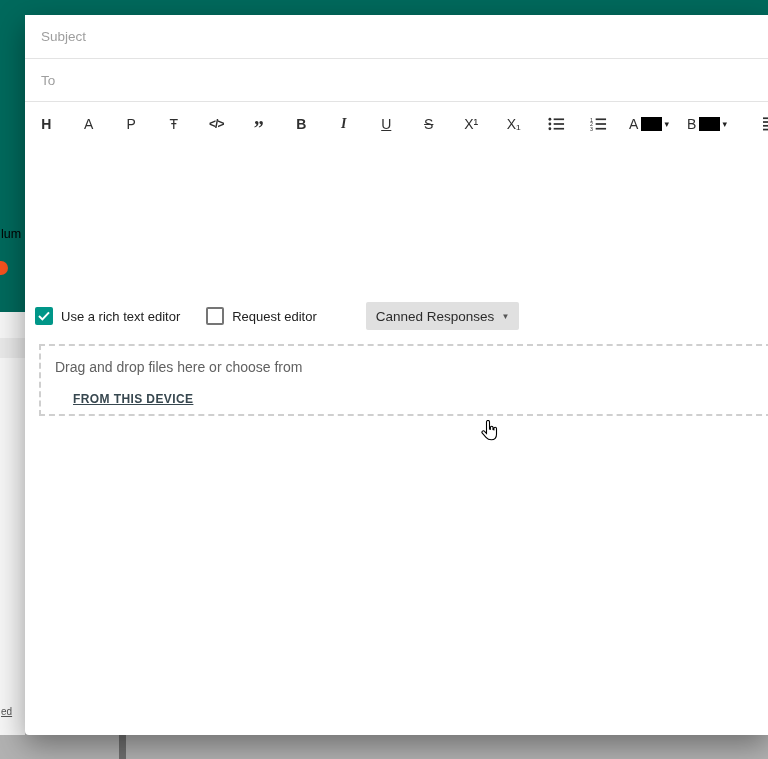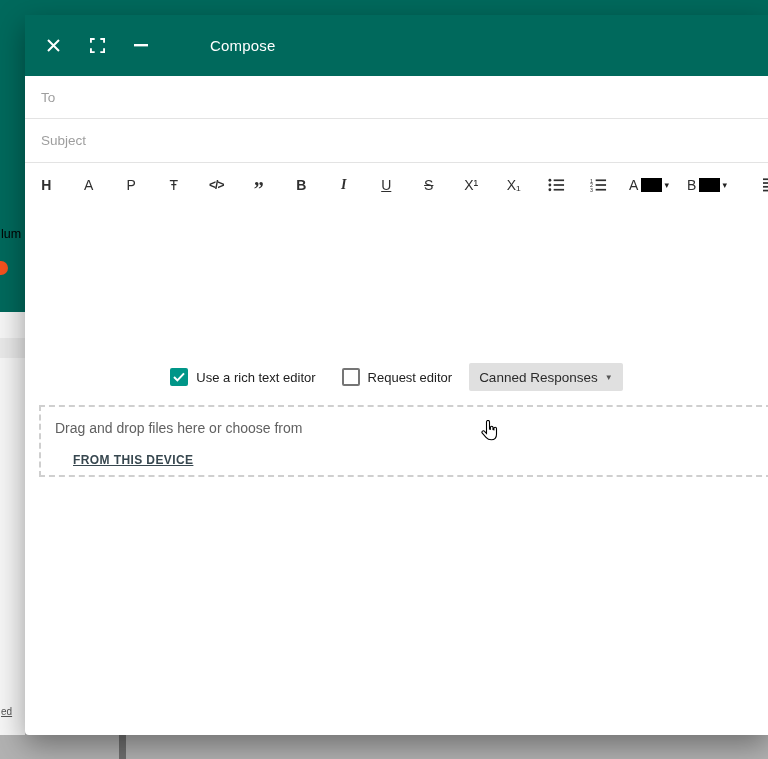--- a/index.html
+++ b/index.html
@@ -65,31 +65,31 @@
   .tb.colorw{width:58px;min-width:58px;}
   .tb .cw-letter{font-size:14px;margin-right:3px;}
   .tb .swatch{width:21px;height:14px;background:#000;display:inline-block;}
   .tb .caret{font-size:9px;color:#222;margin-left:2px;}
   .tb svg{display:block;fill:#2f2f2f;}
 
   
   .editor-body{height:148px;min-height:148px;}
 
   
-  .options-row{height:44px;min-height:44px;display:flex;align-items:center;padding-left:0;box-sizing:border-box;justify-content:center;}
+  .options-row{height:44px;min-height:44px;display:flex;align-items:center;padding-left:10px;box-sizing:border-box;}
   .cbx{width:18px;height:18px;border-radius:2px;box-sizing:border-box;display:flex;align-items:center;justify-content:center;cursor:pointer;}
   .cbx.checked{background:#009688;}
   .cbx.unchecked{background:#fff;border:2px solid #757575;}
   .cbx-label{font-size:13px;color:#212121;margin-left:8px;}
   .gap24{width:26px;}
   .gap16{width:17px;}
   .canned-btn{
     background:#e0e0e0;border:none;border-radius:2px;height:28px;
     padding:0 10px 0 10px;display:flex;align-items:center;cursor:pointer;
-    font-family:"Liberation Sans", sans-serif;font-size:13.5px;color:#2b2b2b;
+    font-family:"Liberation Sans", sans-serif;font-size:13.5px;color:#2b2b2b;margin-left:32px;
   }
   .canned-btn .dd-caret{font-size:8px;color:#555;margin-left:7px;}
 
   
   .dropzone{
     margin:6px -4px 0 14px;height:72px;min-height:72px;
     border:2px dashed #cfcfcf;box-sizing:border-box;position:relative;
   }
   .dz-hint{position:absolute;left:14px;top:13px;font-size:14px;color:#616161;}
   .dz-btn{
@@ -109,46 +109,28 @@
 <div class="bg-left-teal"></div>
 <div class="bg-left-fragment">lum</div>
 <div class="bg-orange-dot"></div>
 <div class="bg-left-band"></div>
 <div class="bg-bottom-fragment">ed</div>
 <div class="bg-bottom-strip"></div>
 <div class="bg-bottom-line"></div>
 
 <div class="dialog">
 
-  <div class="dlg-header">
-    <span class="hd-icon">
-      <svg width="15" height="15" viewBox="0 0 15 15">
-          <path d="M2 2 L13 13 M13 2 L2 13" stroke="#fff" stroke-width="2" fill="none"></path>
-        </svg>
-    </span>
-    <span class="hd-icon">
-      <svg width="15" height="15" viewBox="0 0 16 16">
-          <path d="M1 5 V1 H5 M11 1 H15 V5 M15 11 V15 H11 M5 15 H1 V11" stroke="#fff" stroke-width="2" fill="none"></path>
-        </svg>
-    </span>
-    <span class="hd-icon">
-      <svg width="14" height="3" viewBox="0 0 14 3">
-          <rect width="14" height="2.4" fill="#fff"></rect>
-        </svg>
-    </span>
-    <span class="dlg-title">Compose</span>
-  </div>
-
+
+
+  <div class="field-row">
+    <input class="row-input" type="text" placeholder="Subject" style="">
+  </div>
 
   <div class="field-row" style="height:43px;min-height:43px;">
     <input class="row-input" type="text" placeholder="To" style="">
-  </div>
-
-  <div class="field-row">
-    <input class="row-input" type="text" placeholder="Subject" style="">
   </div>
 
   <div class="toolbar">
     <button class="tb bold">H</button>
     <button class="tb">A</button>
     <button class="tb">P</button>
     <button class="tb">Ŧ</button>
     <button class="tb code">&lt;/&gt;</button>
     <button class="tb quote">”</button>
     <button class="tb bold">B</button>

